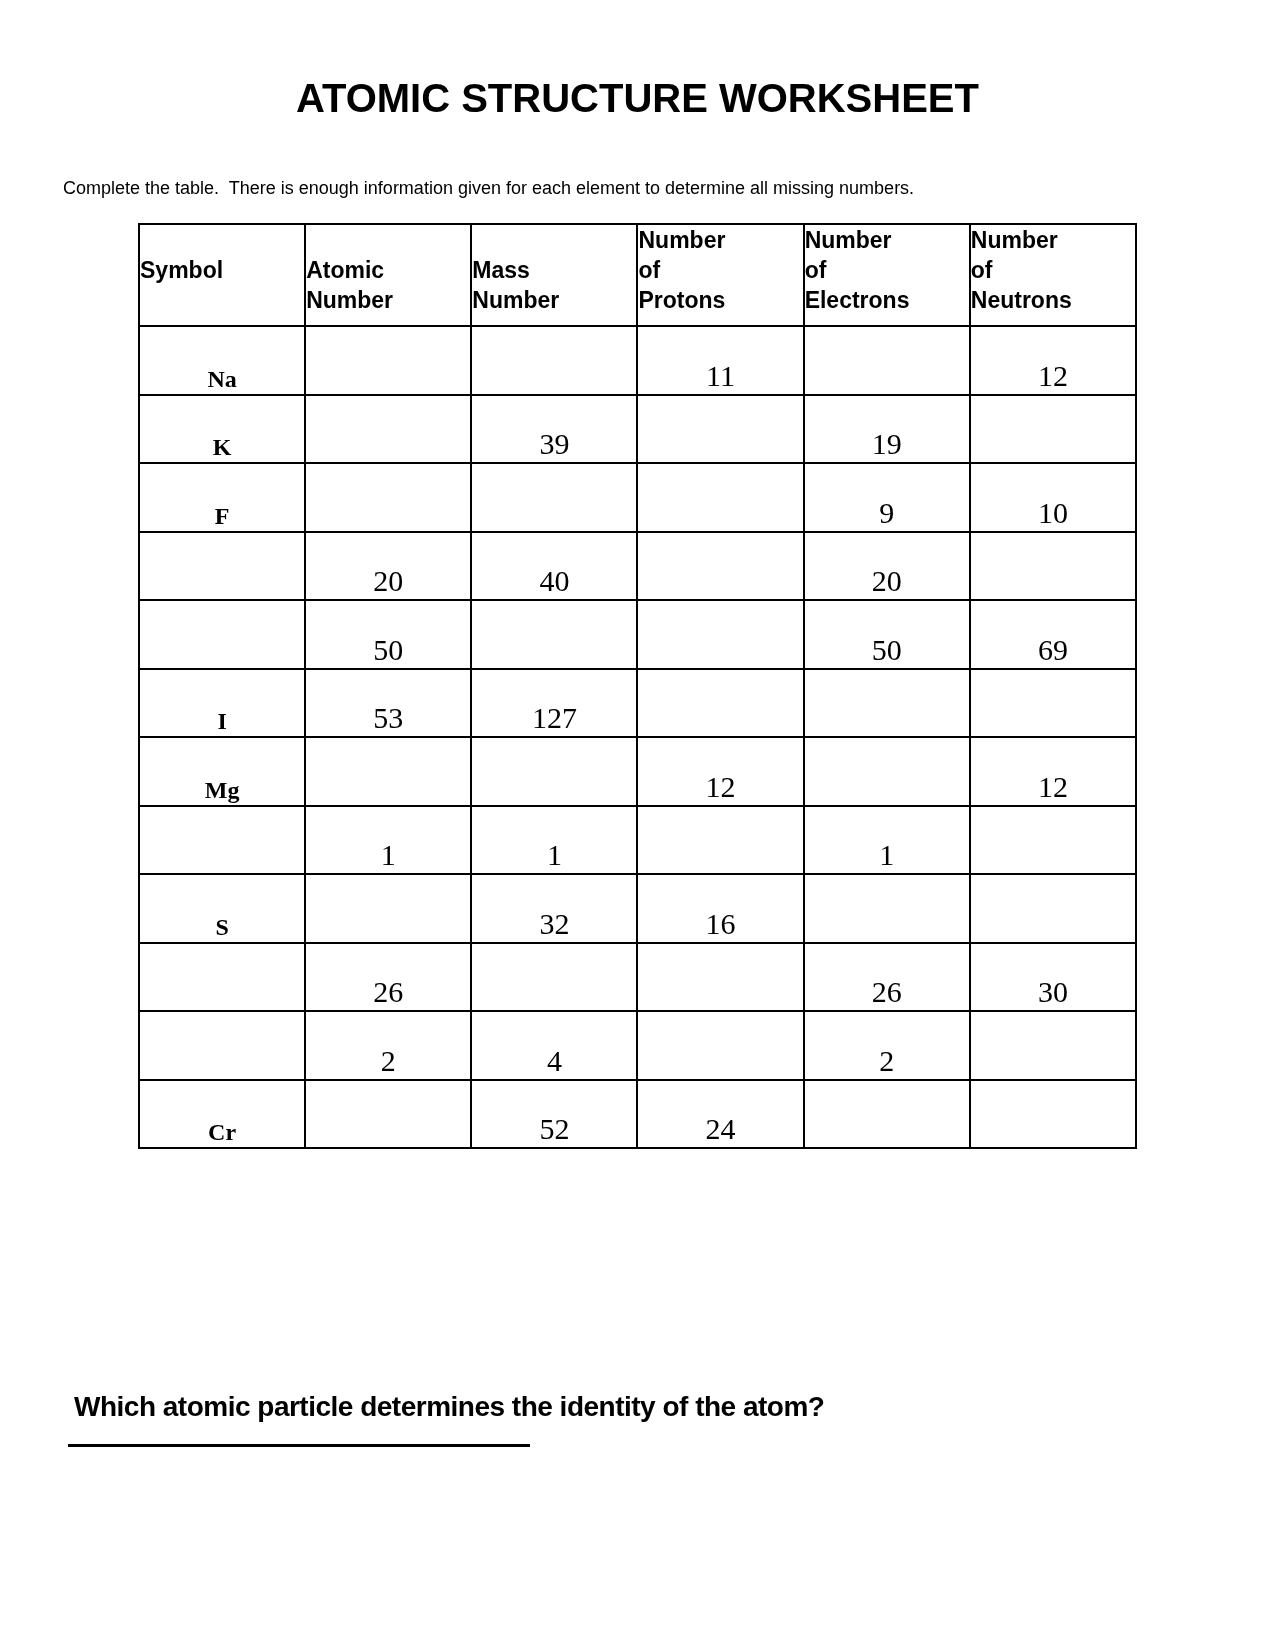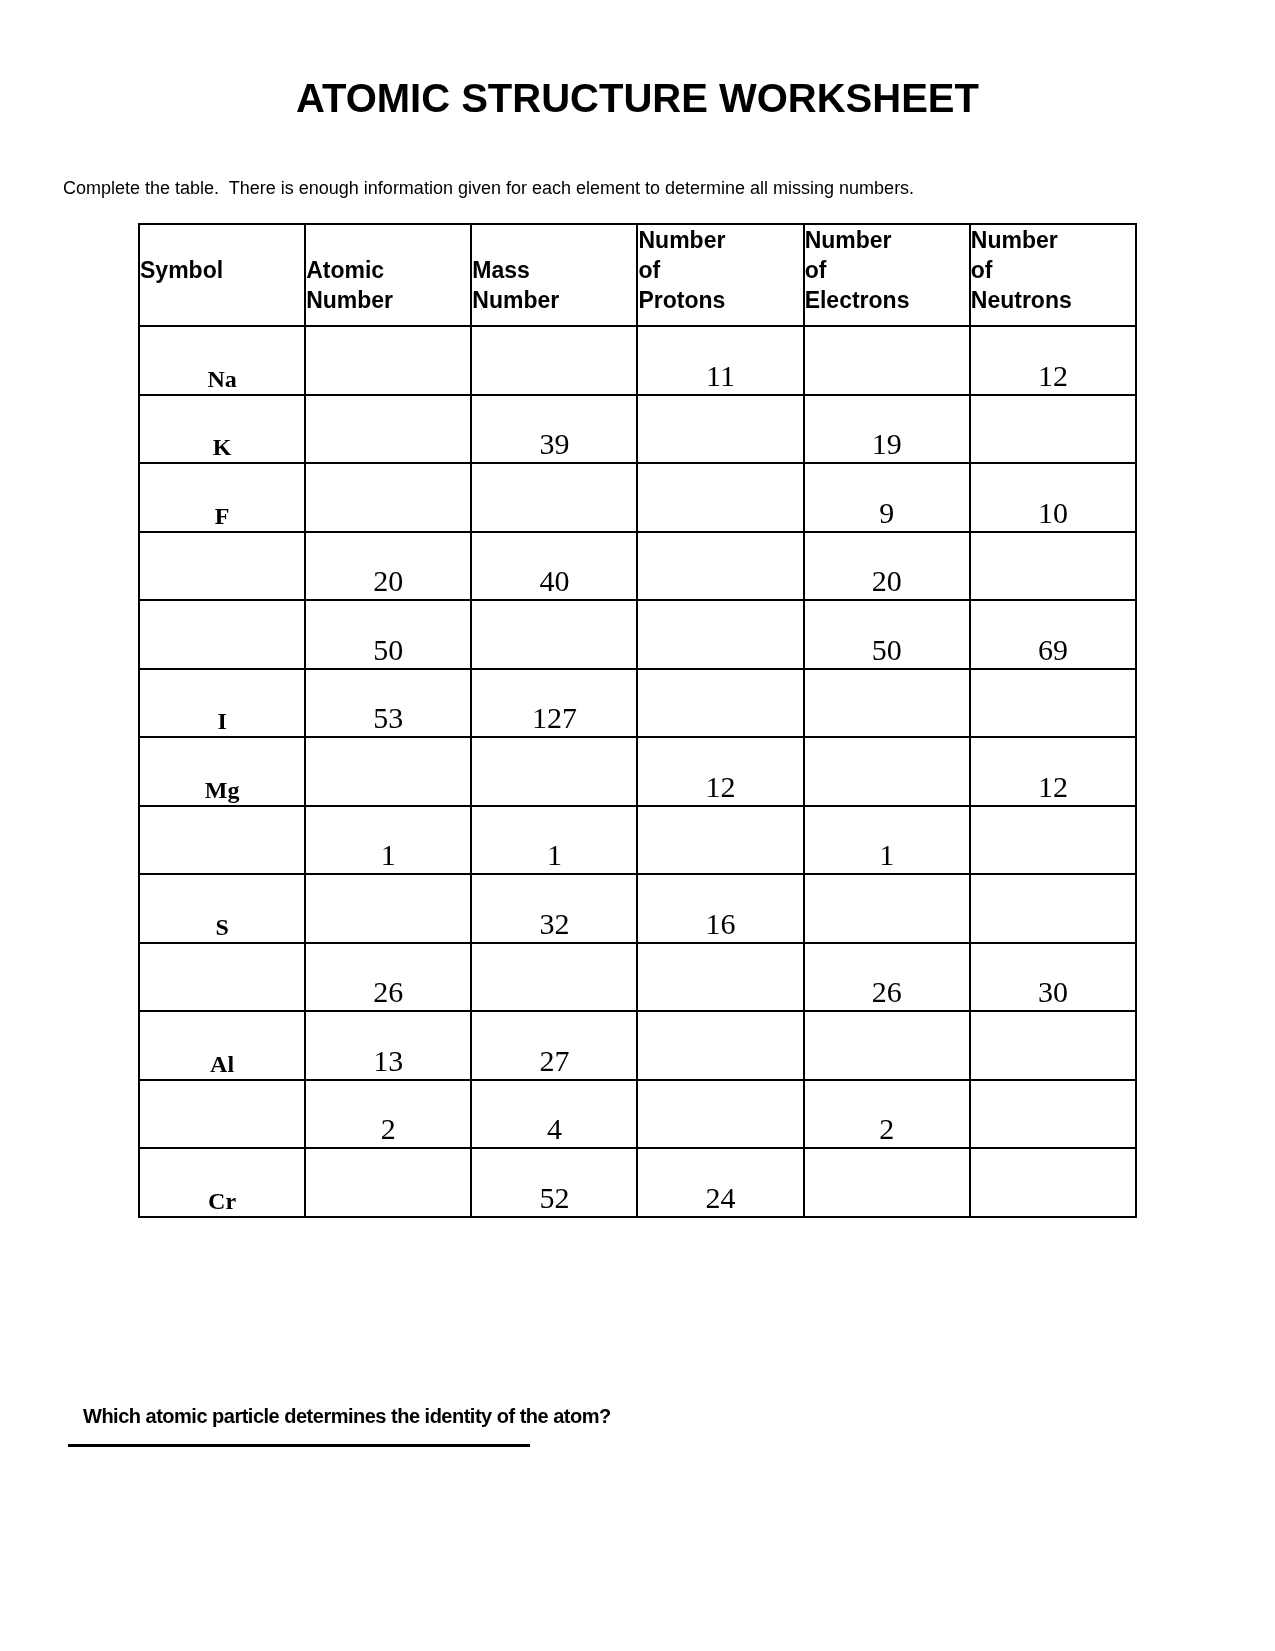--- a/index.html
+++ b/index.html
@@ -80,22 +80,22 @@
     padding: 0 0 3px 0;
   }
   table.atom-table td.symbol-col {
     font-weight: bold;
     font-size: 24px;
   }
   .question {
     position: absolute;
     top: 1383px;
     left: 67px;
-    margin: 16px;
-    font-size: 20px;
+    margin: 7px;
+    font-size: 28px;
     font-weight: bold;
     letter-spacing: -0.5px;
     line-height: 34px;
     font-family: "Liberation Sans", sans-serif;
   }
   .answer-line {
     position: absolute;
     top: 1444px;
     left: 68px;
     width: 462px;
@@ -218,28 +218,20 @@
         </tr>
         <tr>
           <td class="symbol-col"></td>
           <td>26</td>
           <td></td>
           <td></td>
           <td>26</td>
           <td>30</td>
         </tr>
         <tr>
-          <td class="symbol-col">Al</td>
-          <td>13</td>
-          <td>27</td>
-          <td></td>
-          <td></td>
-          <td></td>
-        </tr>
-        <tr>
           <td class="symbol-col"></td>
           <td>2</td>
           <td>4</td>
           <td></td>
           <td>2</td>
           <td></td>
         </tr>
         <tr>
           <td class="symbol-col">Cr</td>
           <td></td>

